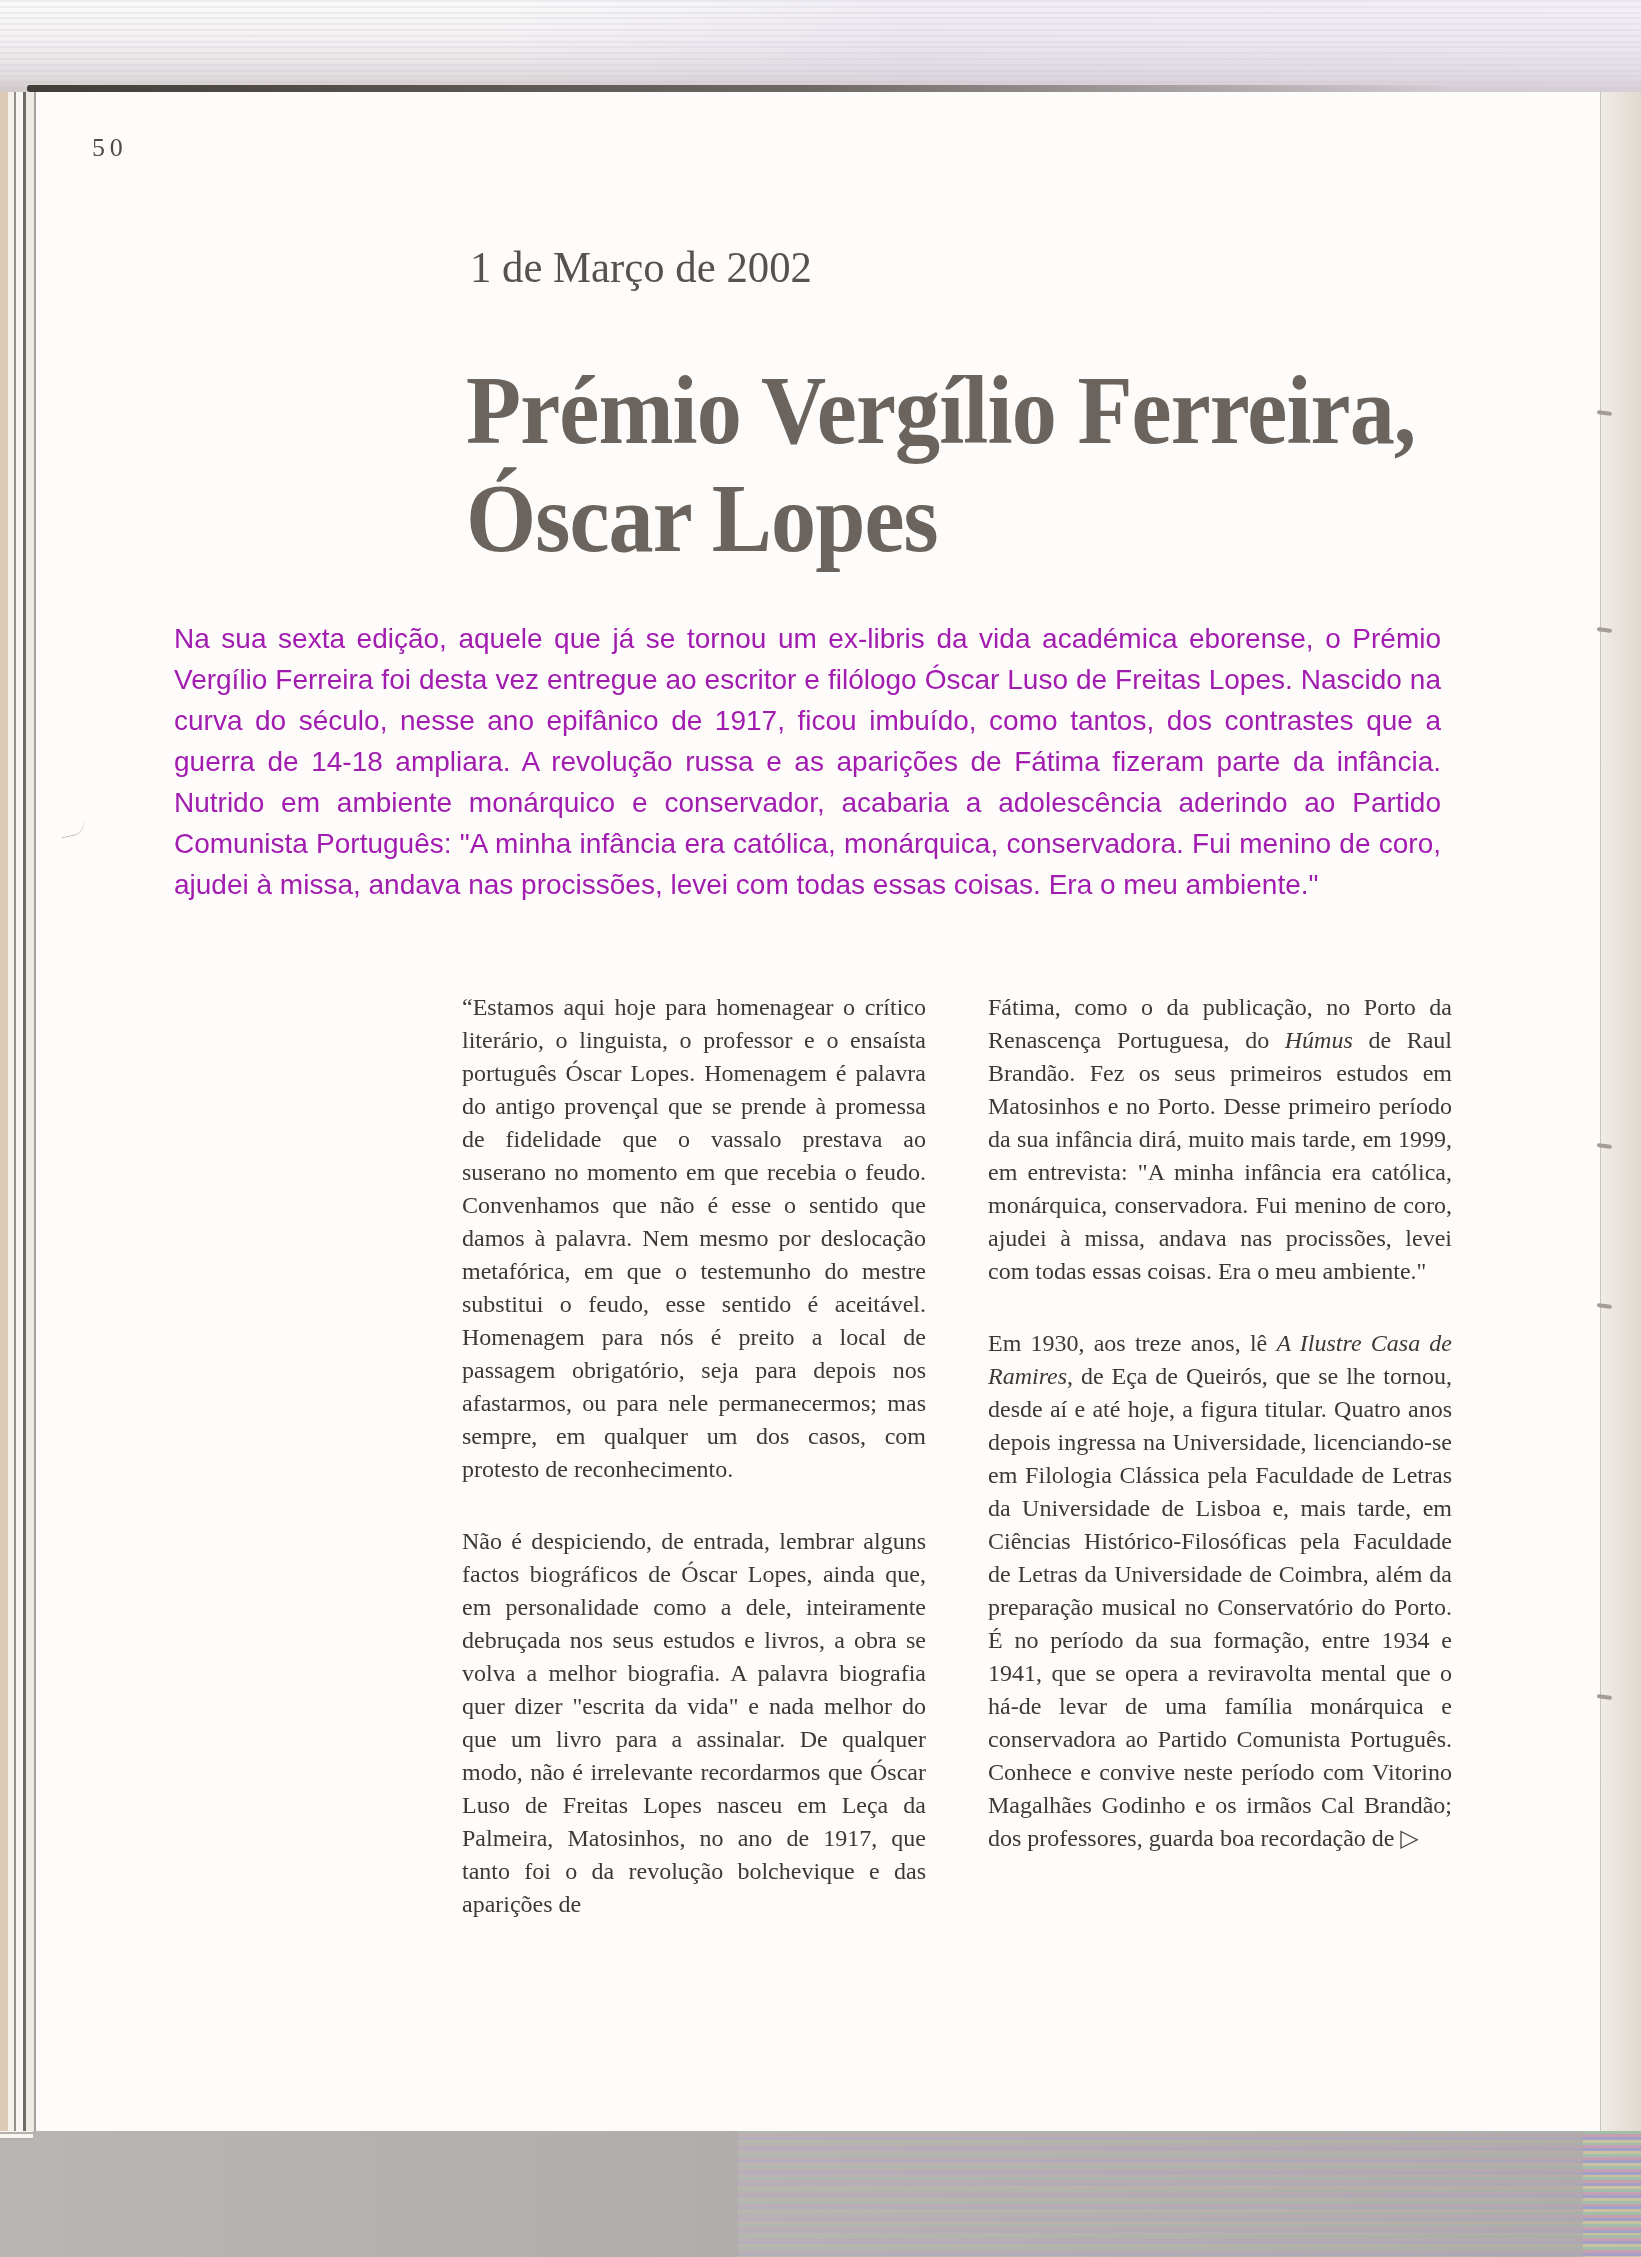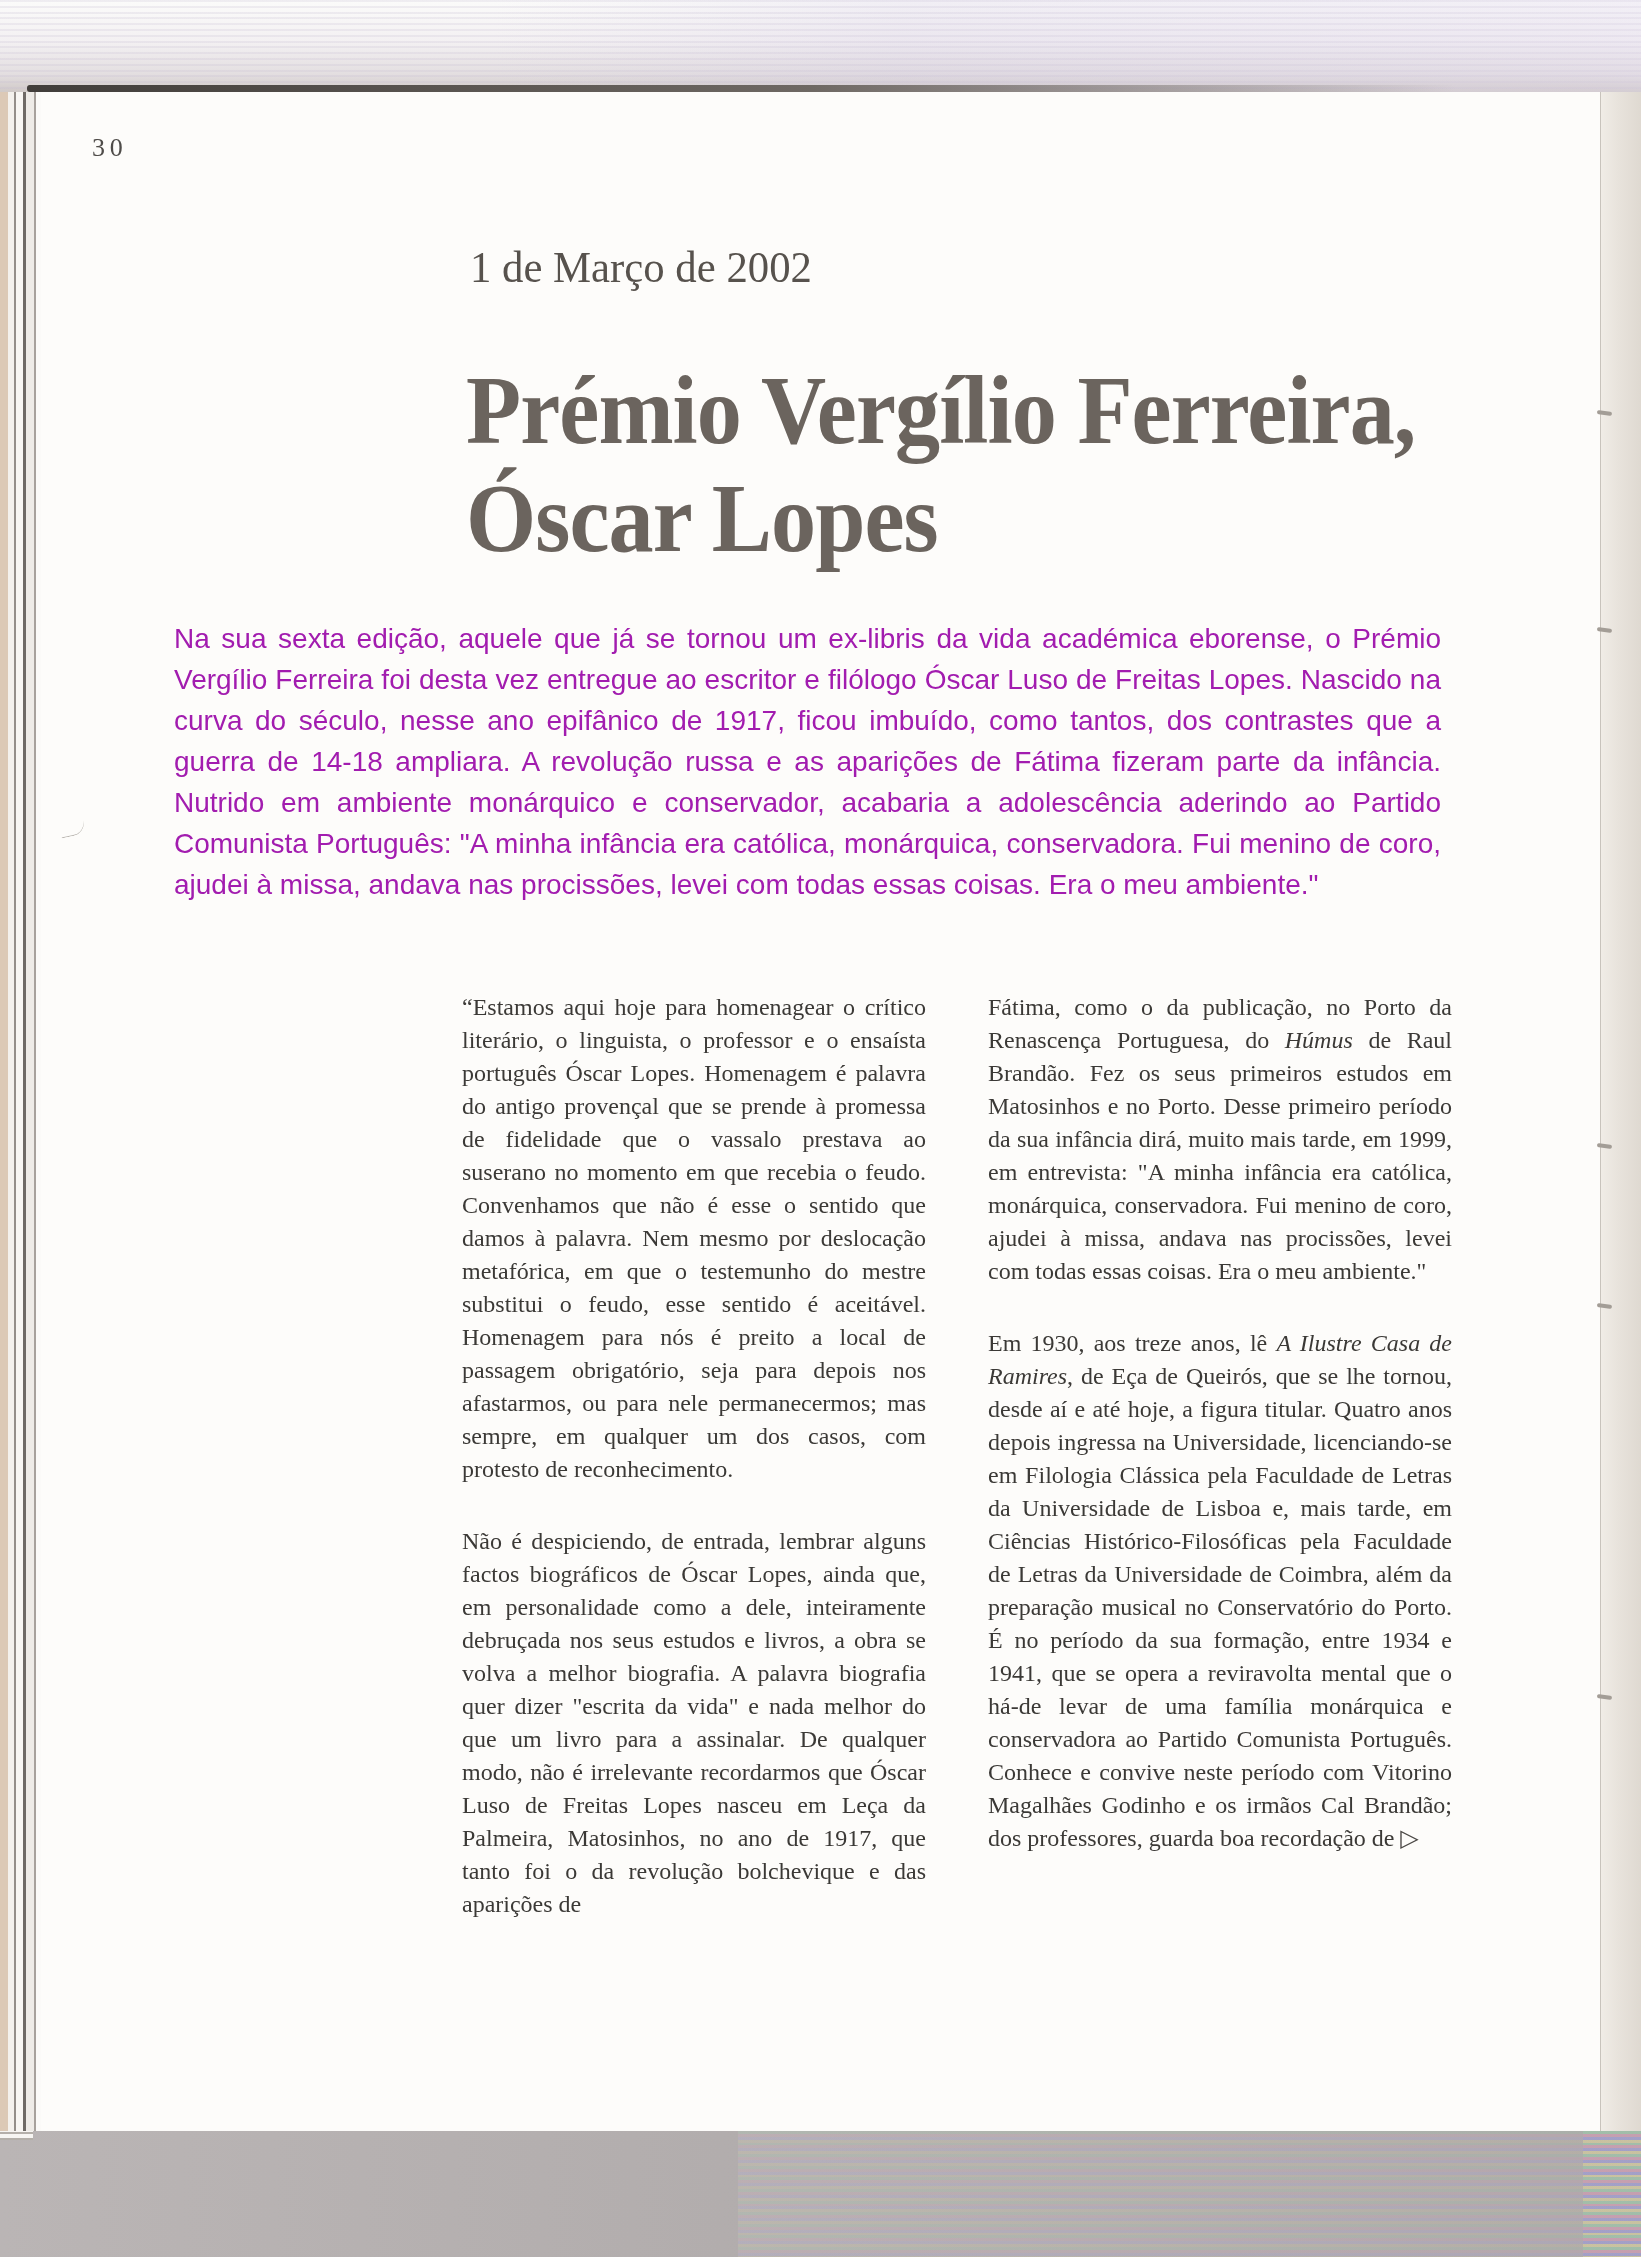--- a/index.html
+++ b/index.html
@@ -140,21 +140,21 @@
 <div class="left-edges"></div>
 <div class="right-fold">
   <div class="notch" style="top:319px"></div>
   <div class="notch" style="top:536px"></div>
   <div class="notch" style="top:1052px"></div>
   <div class="notch" style="top:1212px"></div>
   <div class="notch" style="top:1603px"></div>
 </div>
 <div class="pencil-tick"></div>
 
-<div class="page-number">30</div>
+<div class="page-number">50</div>
 
 <div class="date">1 de Março de 2002</div>
 
 <h1 class="title">
   <span>Prémio Vergílio Ferreira,</span><br>
   <span>Óscar Lopes</span>
 </h1>
 
 <div class="lead">Na sua sexta edição, aquele que já se tornou um ex-libris da vida académica eborense, o Prémio Vergílio Ferreira foi desta vez entregue ao escritor e filólogo Óscar Luso de Freitas Lopes. Nascido na curva do século, nesse ano epifânico de 1917, ficou imbuído, como tantos, dos contrastes que a guerra de 14-18 ampliara. A revolução russa e as aparições de Fátima fizeram parte da infância. Nutrido em ambiente monárquico e conservador, acabaria a adolescência aderindo ao Partido Comunista Português: "A minha infância era católica, monárquica, conservadora. Fui menino de coro, ajudei à missa, andava nas procissões, levei com todas essas coisas. Era o meu ambiente."</div>
 

